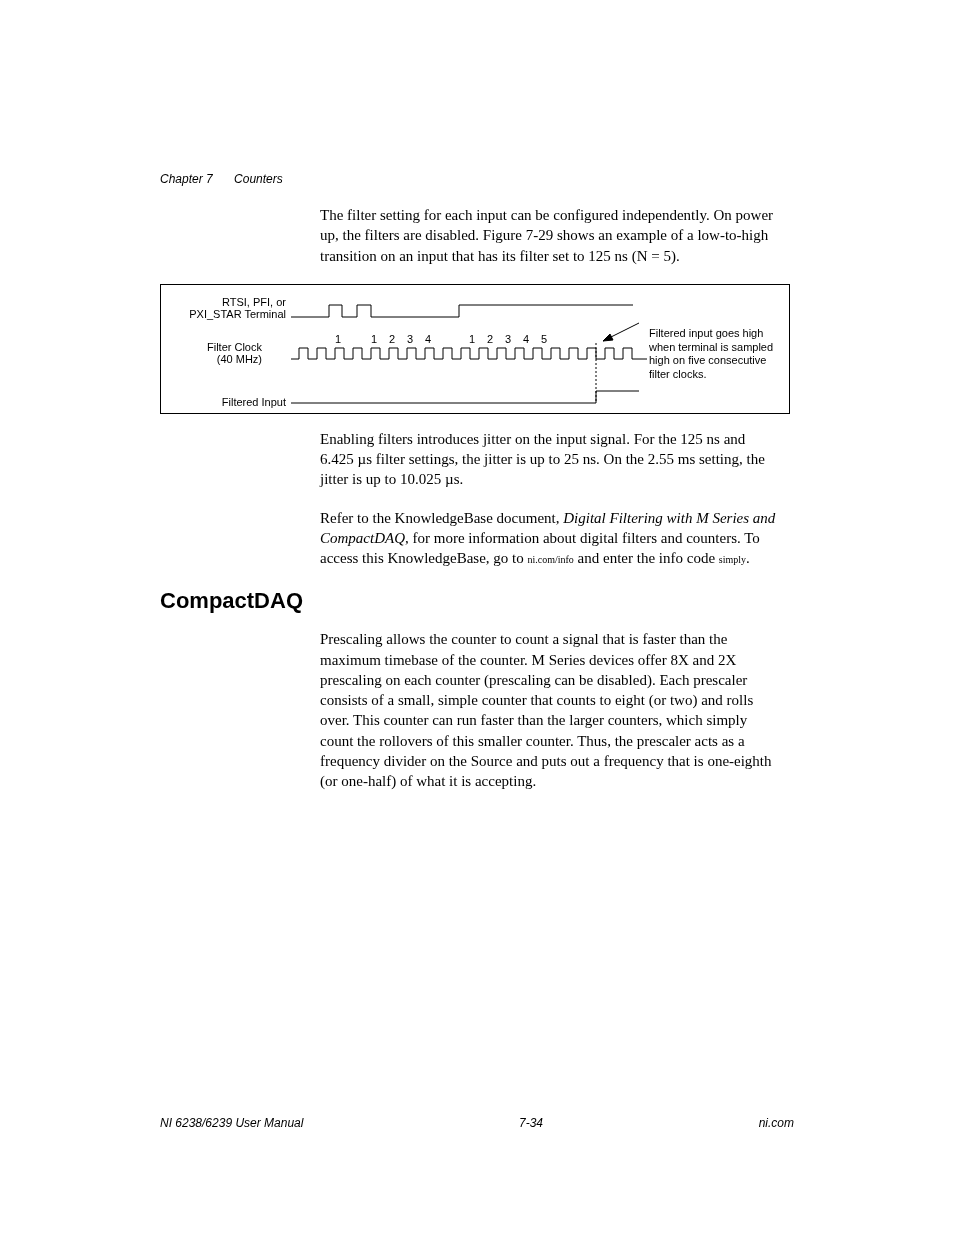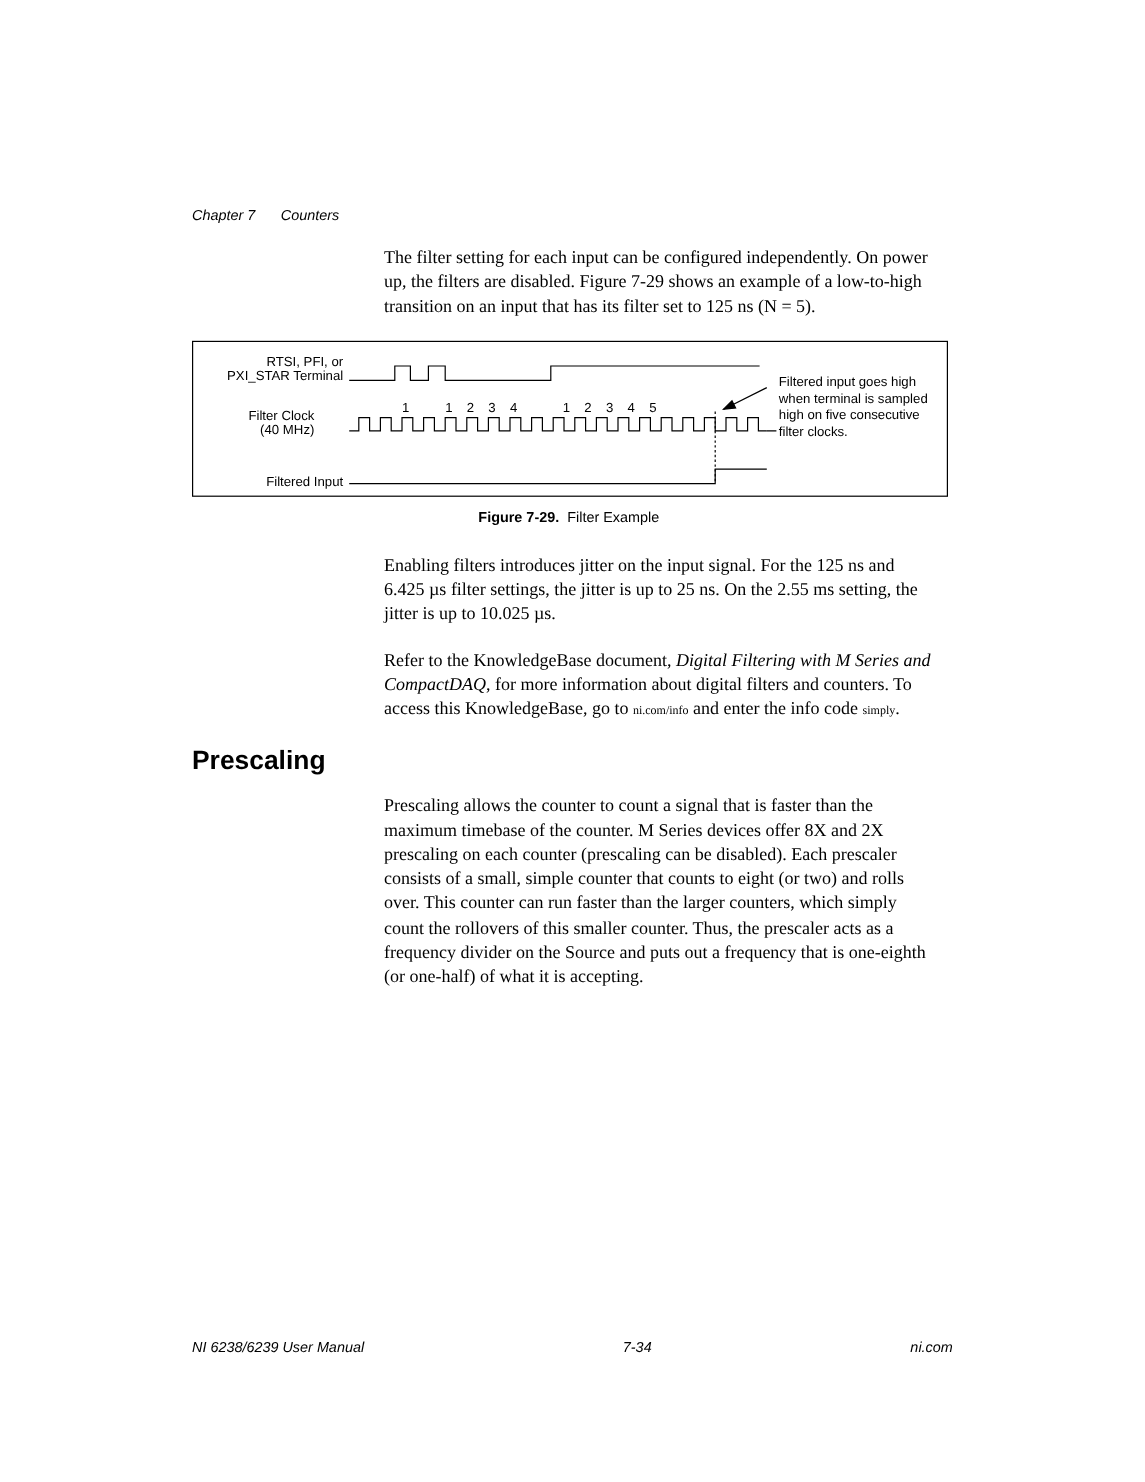--- a/index.html
+++ b/index.html
@@ -158,41 +158,37 @@
         <span>RTSI, PFI, or</span><br>
         <span>PXI_STAR Terminal</span>
       </div>
       <div class="fig-label" style="right:527px; top:56px; width:120px;">
         <span>Filter Clock</span><br>
         <span>(40 MHz)</span>
       </div>
       <div class="fig-label" style="right:503px; top:111px; width:120px;">
         <span>Filtered Input</span>
       </div>
-      <div class="fig-note" style="left:488px; top:28px;">
+      <div class="fig-note" style="left:488px; top:42px;">
         <span>Filtered input goes high</span><br>
         <span>when terminal is sampled</span><br>
         <span>high on five consecutive</span><br>
         <span>filter clocks.</span>
       </div>
     </div>
 
-    <div class="figure-caption">
-      <b>Figure 7-29.</b>
-      &nbsp;<span>Filter Example</span>
-    </div>
 
     <p class="para">Enabling filters introduces jitter on the input signal. For the 125 ns and 6.425 µs filter settings, the jitter is up to 25 ns. On the 2.55 ms setting, the jitter is up to 10.025 µs.</p>
 
 
     <p class="para">
       <span>Refer to the KnowledgeBase document, </span><i>Digital Filtering with M Series and CompactDAQ</i><span>, for more information about digital filters and counters. To access this KnowledgeBase, go to </span><code>ni.com/info</code><span> and enter the info code </span><code>simply</code><span>.</span>
     </p>
 
-    <h2 class="section-heading">Prescaling</h2>
+    <h2 class="section-heading">CompactDAQ</h2>
 
     <p class="para">Prescaling allows the counter to count a signal that is faster than the maximum timebase of the counter. M Series devices offer 8X and 2X prescaling on each counter (prescaling can be disabled). Each prescaler consists of a small, simple counter that counts to eight (or two) and rolls over. This counter can run faster than the larger counters, which simply count the rollovers of this smaller counter. Thus, the prescaler acts as a frequency divider on the Source and puts out a frequency that is one-eighth (or one-half) of what it is accepting.</p>
 
   </div>
 
   <div class="footer">
     <span>NI 6238/6239 User Manual</span>
     <span>7-34</span>
     <span>ni.com</span>
   </div>

